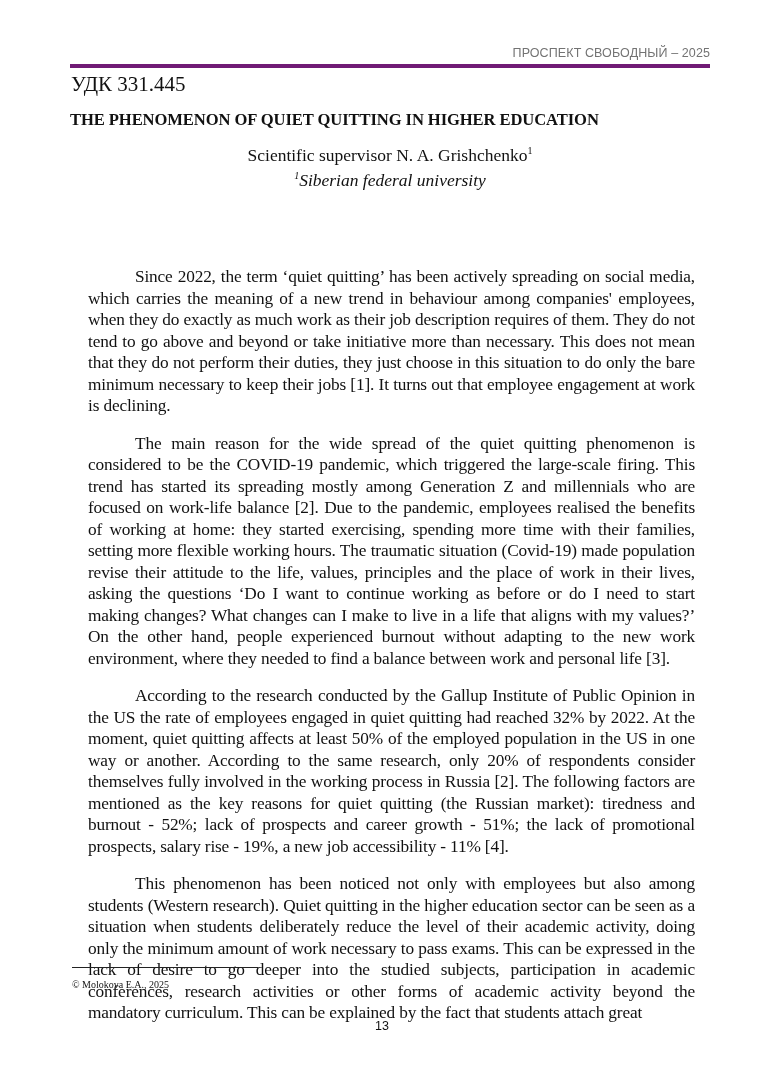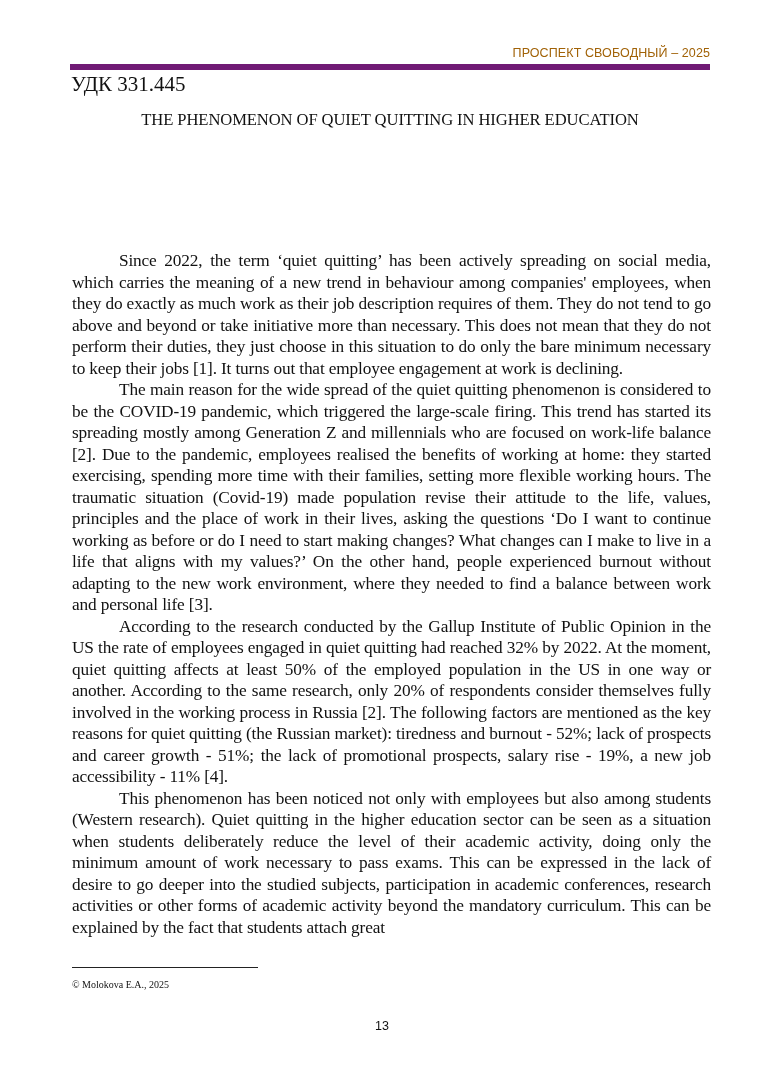--- a/index.html
+++ b/index.html
@@ -11,39 +11,39 @@
     position: relative;
     overflow: hidden;
     color: #111111;
     font-family: "Liberation Serif", "DejaVu Serif", serif;
   }
   .running-head {
     position: absolute;
     left: 70px; right: 54px;
     top: 44px;
     height: 20px;
-    border-bottom: 6px solid #701a75;
+    border-bottom: 4px solid #701a75;
     text-align: right;
     font-family: "Liberation Sans", "DejaVu Sans", sans-serif;
     font-size: 12.5px;
     line-height: 18px;
-    color: #a16207;
+    color: #737373;
     letter-spacing: 0.1px;
   }
   .udc {
     position: absolute;
     left: 71px; top: 74px;
     font-size: 21px;
     line-height: 20px;
   }
   .title {
     position: absolute;
     left: 70px; right: 54px; top: 110px;
-    text-align: center;
-    font-weight: normal;
+    text-align: left;
+    font-weight: bold;
     font-size: 16.6px;
     line-height: 20px;
     letter-spacing: -0.1px;
   }
   .authors {
     position: absolute;
     left: 70px; right: 54px; top: 145px;
     text-align: center;
     font-size: 17.5px;
     line-height: 21.5px;
@@ -53,21 +53,21 @@
   .authors .affil { font-style: italic; margin-top: 3px; }
   .body-text {
     position: absolute;
     left: 72px; right: 53px; top: 250px;
     font-size: 17.3px;
     line-height: 21.5px;
     text-align: justify;
     letter-spacing: -0.15px;
   }
   .body-text p {
-    margin: 0;
+    margin: 16px;
     text-indent: 47px;
   }
   .footnote-rule {
     position: absolute;
     left: 72px; top: 967px;
     width: 186px; height: 0;
     border-top: 1px solid #222;
   }
   .footnote {
     position: absolute;
@@ -89,20 +89,22 @@
 
 <div class="running-head">
   <span>ПРОСПЕКТ СВОБОДНЫЙ – 2025</span>
 </div>
 
 <div class="udc">УДК 331.445</div>
 
 <div class="title">THE PHENOMENON OF QUIET QUITTING IN HIGHER EDUCATION</div>
 
 <div class="authors">
+  <div><span>Scientific supervisor N. A. Grishchenko</span><sup>1</sup></div>
+  <div class="affil"><sup>1</sup><span>Siberian federal university</span></div>
 </div>
 
 <div class="body-text">
   <p>Since 2022, the term ‘quiet quitting’ has been actively spreading on social media, which carries the meaning of a new trend in behaviour among companies' employees, when they do exactly as much work as their job description requires of them. They do not tend to go above and beyond or take initiative more than necessary.  This does not mean that they do not perform their duties, they just choose in this situation to do only the bare minimum necessary to keep their jobs [1]. It turns out that employee engagement at work is declining.</p>
   <p>The main reason for the wide spread of the quiet quitting phenomenon is considered to be the COVID-19 pandemic, which triggered the large-scale firing. This trend has started its spreading mostly among Generation Z and millennials who are focused on work-life balance [2].  Due to the pandemic, employees realised the benefits of working at home: they started exercising, spending more time with their families, setting more flexible working hours. The traumatic situation (Covid-19) made population revise their attitude to the life, values, principles and the place of work in their lives, asking the questions ‘Do I want to continue working as before or do I need to start making changes? What changes can I make to live in a life that aligns with my values?’ On the other hand, people experienced burnout without adapting to the new work environment, where they needed to find a balance between work and personal life [3].</p>
   <p>According to the research conducted by the Gallup Institute of Public Opinion in the US the rate of employees engaged in quiet quitting had reached 32% by 2022. At the moment, quiet quitting affects at least 50% of the employed population in the US in one way or another. According to the same research, only 20% of respondents consider themselves fully involved in the working process in Russia [2]. The following factors are mentioned as the key reasons for quiet quitting (the Russian market): tiredness and burnout - 52%; lack of prospects and career growth - 51%; the lack of promotional prospects, salary rise - 19%, a new job accessibility - 11% [4].</p>
   <p>This phenomenon has been noticed not only with employees but also among students (Western research). Quiet quitting in the higher education sector can be seen as a situation when students deliberately reduce the level of their academic activity, doing only the minimum amount of work necessary to pass exams. This can be expressed in the lack of desire to go deeper into the studied subjects, participation in academic conferences, research activities or other forms of academic activity beyond the mandatory curriculum. This can be explained by the fact that students attach great</p>
 </div>
 
 <div class="footnote-rule"></div>

